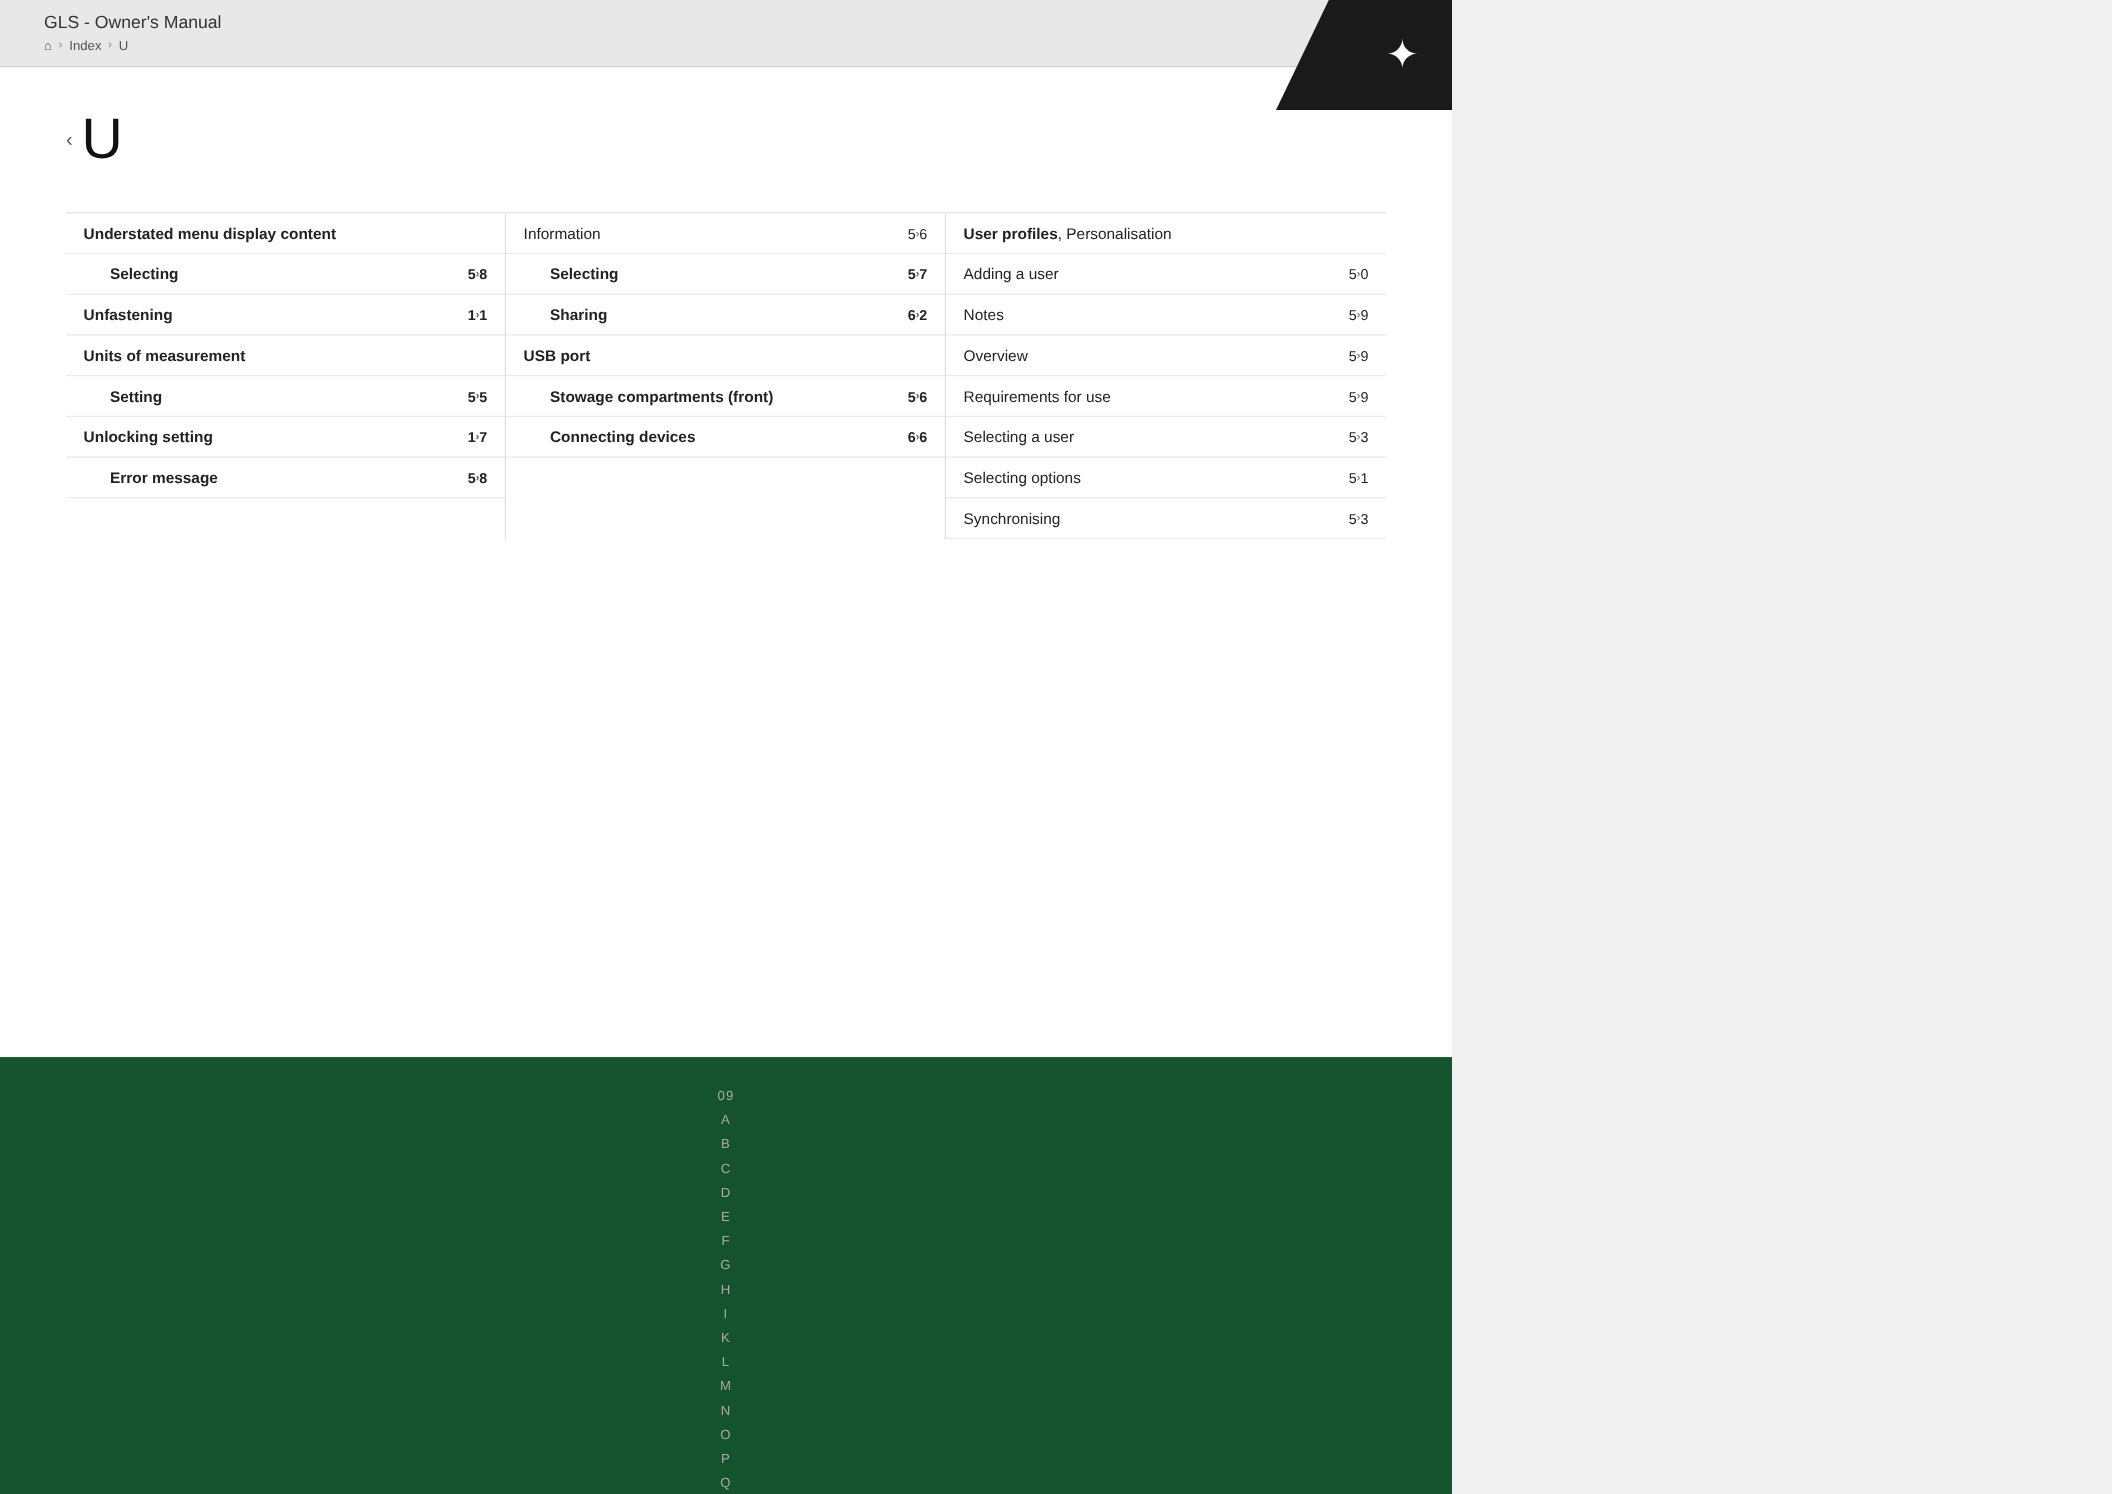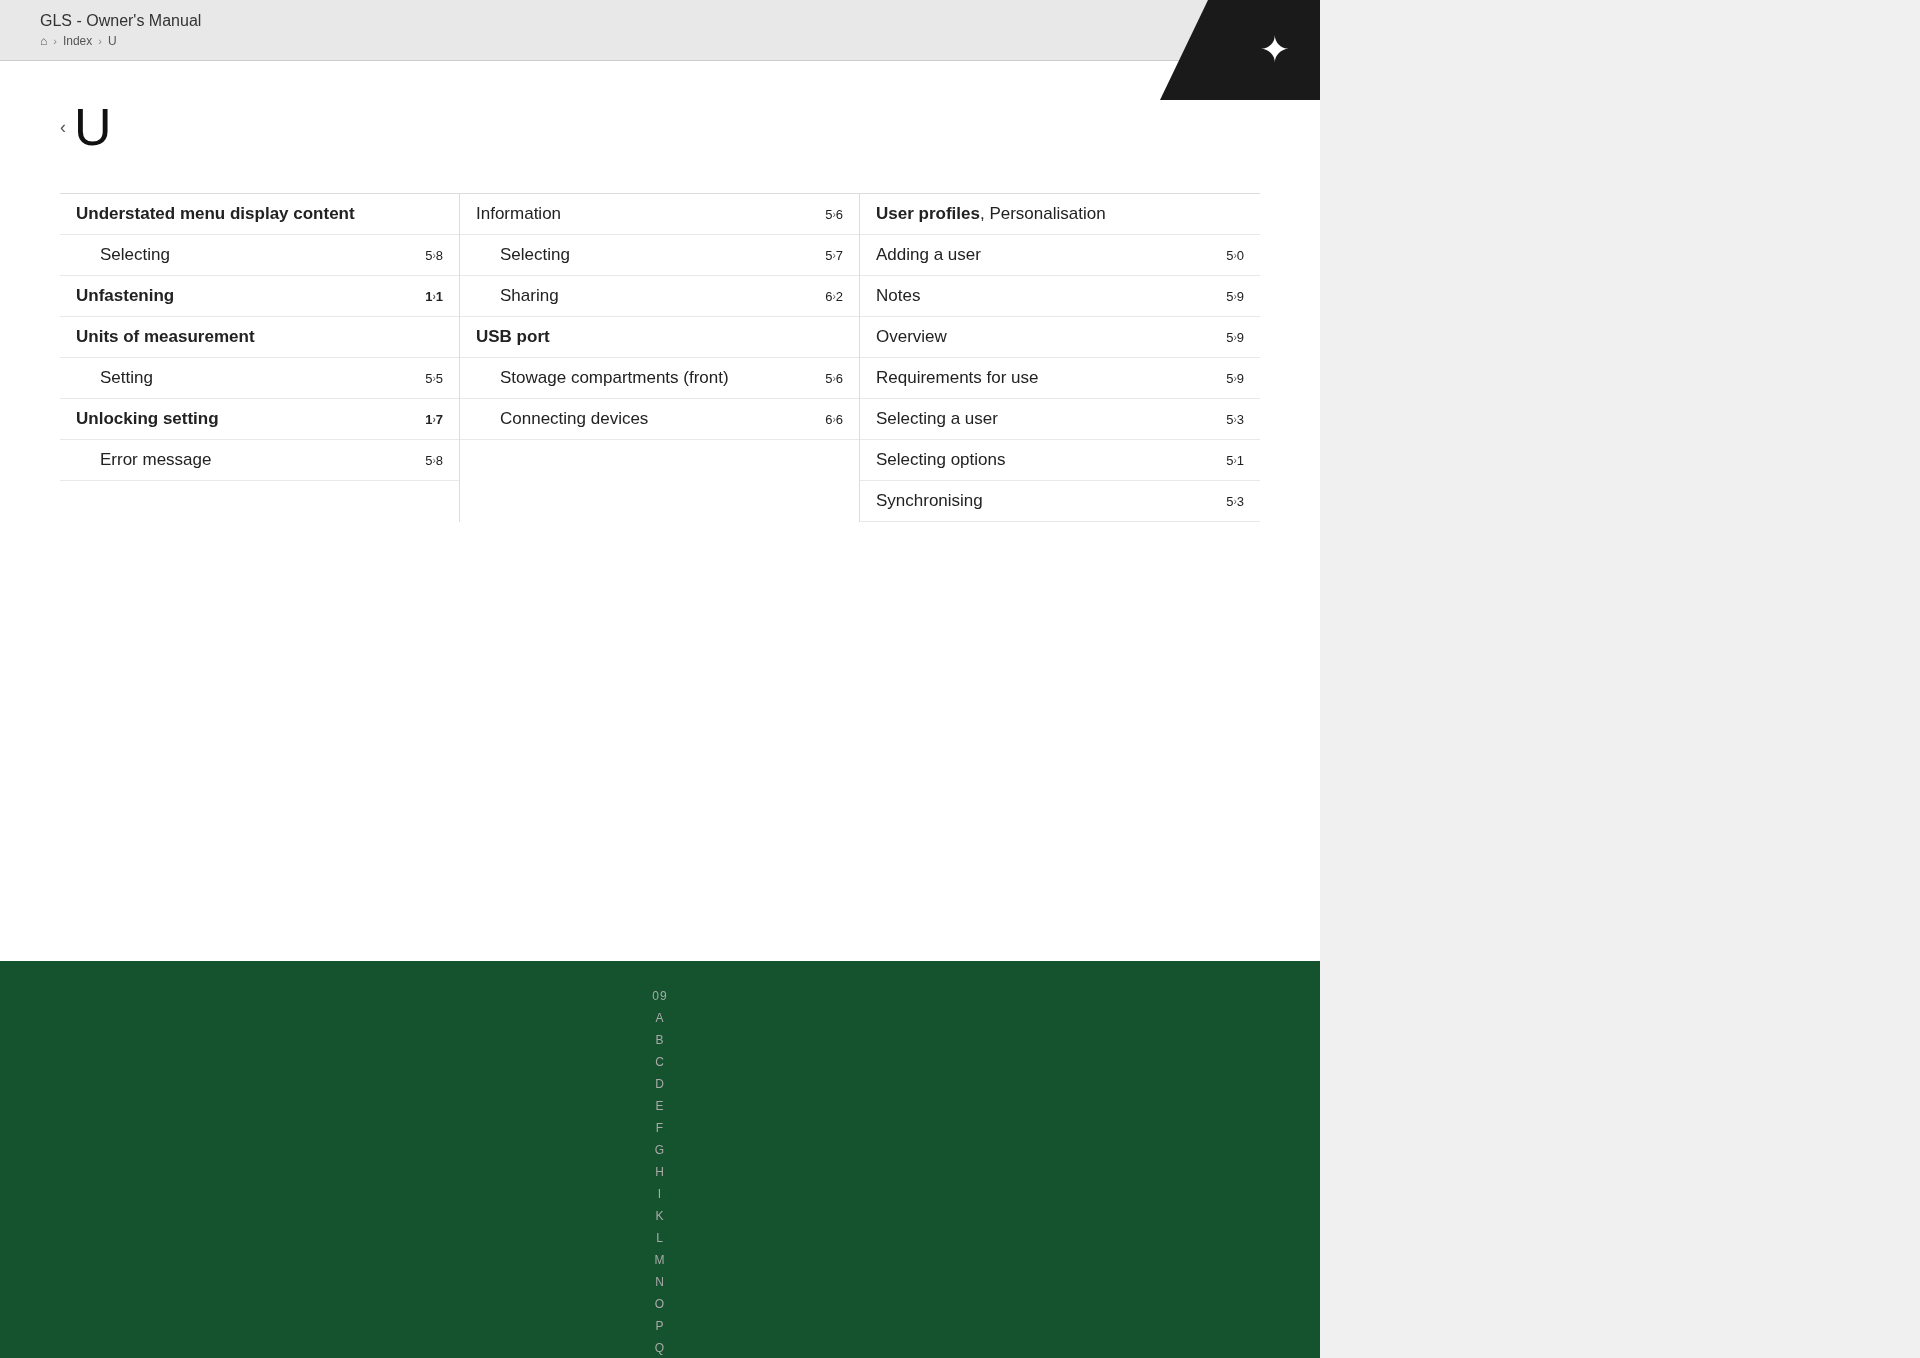--- a/index.html
+++ b/index.html
@@ -110,24 +110,24 @@
       border-bottom: 1px solid #e8e8e8;
       display: flex;
       align-items: baseline;
       justify-content: space-between;
     }
     .entry.bold-entry {
       font-weight: bold;
     }
     .entry.sub-entry {
       padding-left: 40px;
-      font-weight: normal;
+      font-weight: bold;
     }
     .entry-text {
-      font-size: 17px;
+      font-size: 14px;
       color: #222;
       flex: 1;
     }
     .entry-text .normal {
       font-weight: normal;
     }
     .entry-page {
       font-size: 13px;
       color: #222;
       white-space: nowrap;

